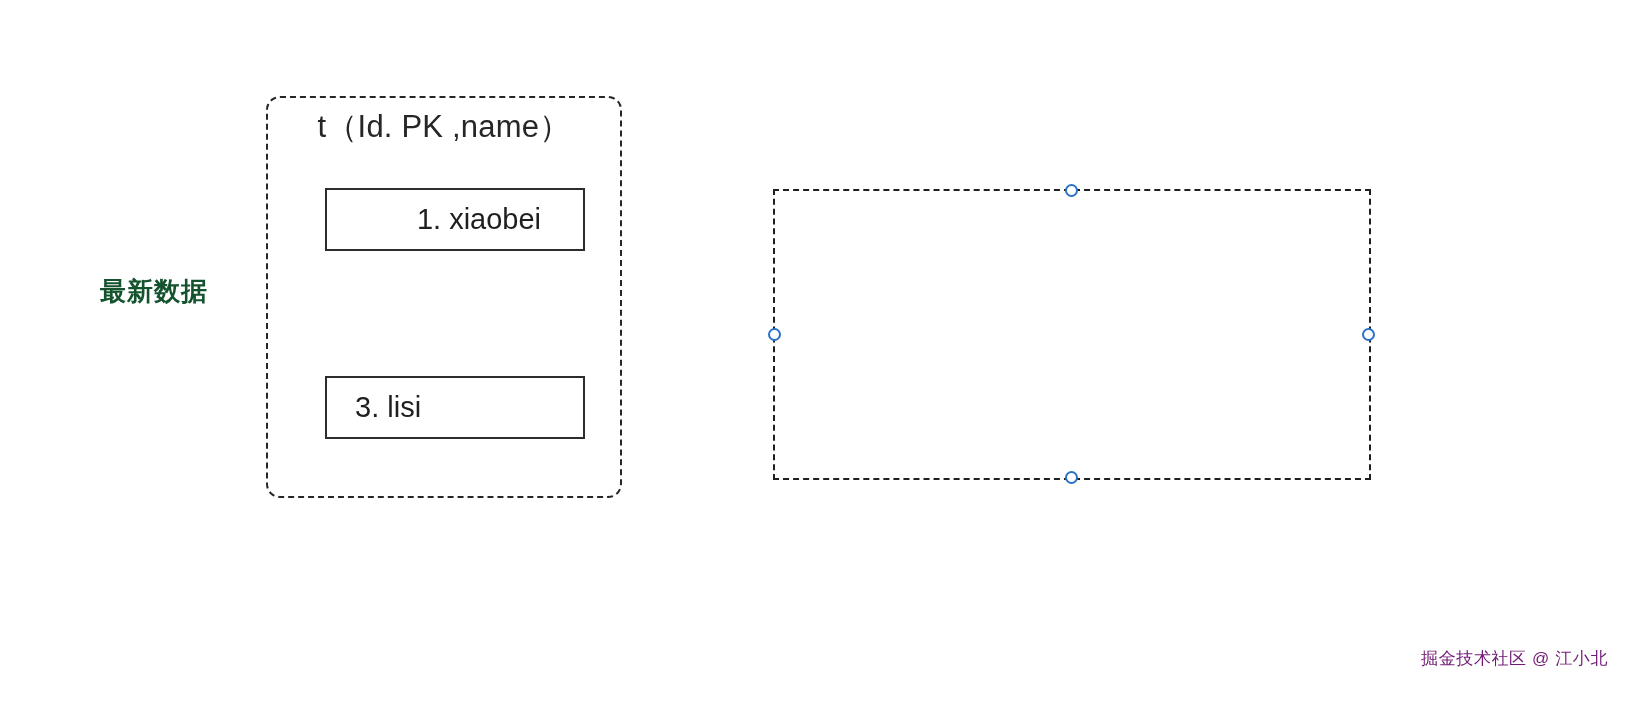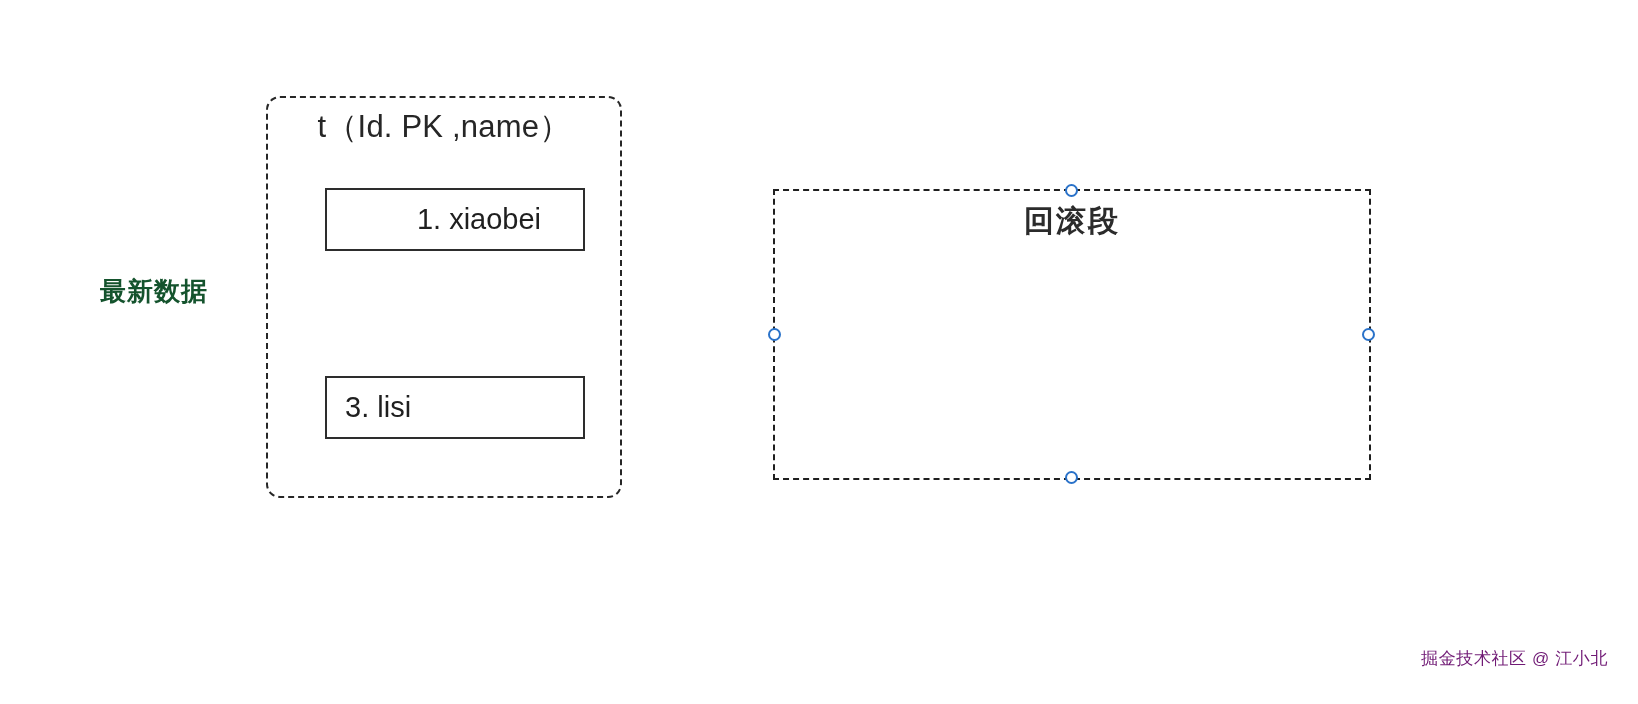--- a/index.html
+++ b/index.html
@@ -54,21 +54,21 @@
     border: 2.4px solid #2d2d2d;
     box-sizing: border-box;
     background: #ffffff;
     display: flex;
     align-items: center;
     font-size: 29px;
     color: #1f1f1f;
     padding-left: 48px;
   }
   .row-box.center { justify-content: center; }
-  .row-box.left   { justify-content: flex-start; padding-left: 18px; }
+  .row-box.left   { justify-content: flex-start; padding-left: 28px; }
 
   .row-1 { top: 90px; }
   .row-2 { top: 184px; }
   .row-3 { top: 278px; }
 
   
   .side-label {
     position: absolute;
     left: 100px;
     top: 274px;
@@ -157,21 +157,20 @@
       <span>1. xiaobei</span>
     </div>
 
 
     <div class="row-box row-3 left">
       <span>3. lisi</span>
     </div>
   </div>
 
   <div class="rollback-box">
-    <div class="rollback-title">回滚段</div>
 
     <div class="handle handle-top"></div>
     <div class="handle handle-left"></div>
     <div class="handle handle-right"></div>
     <div class="handle handle-bottom"></div>
   </div>
 
 
   <div class="watermark">掘金技术社区 @ 江小北</div>
 

